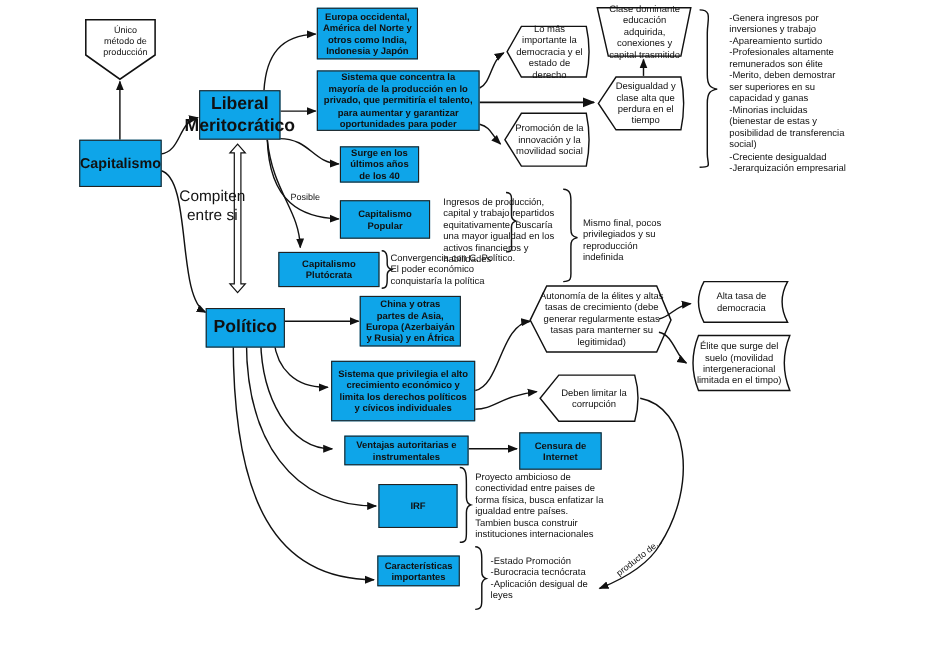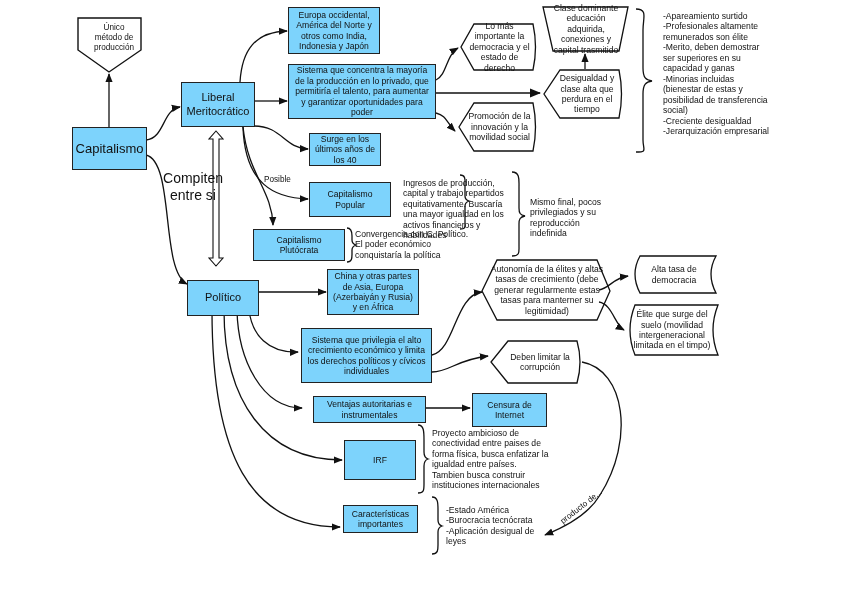--- a/index.html
+++ b/index.html
@@ -1,22 +1,22 @@
 <!DOCTYPE html>
 <html><head>
 <meta charset="utf-8">
 <style>
   html, body { margin: 0; padding: 0; background: #ffffff; }
   body { width: 848px; height: 600px; overflow: hidden; position: relative; font-family: "Liberation Sans", sans-serif; color: #111; }
   #canvas { position: absolute; left: 0; top: 0; width: 848px; height: 600px; }
   .node { position: absolute; display: flex; align-items: center; justify-content: center; text-align: center; box-sizing: border-box; font-size: 8.6px; line-height: 1.22; padding: 2px 4px; }
-  .boxed { border: 1.4px solid #222; background: #7dd3fc; }
+  .boxed { border: 1.4px solid #222; background: #0ea5e9; font-weight: bold; }
   .lbl { position: absolute; font-size: 8.6px; line-height: 1.22; }
   .big { font-size: 13px; }
-  .mid { font-size: 11px; }
+  .mid { font-size: 16px; }
   svg text { font-family: "Liberation Sans", sans-serif; }
 </style>
 </head>
 <body>
 
 <svg id="canvas" viewBox="0 0 848 600" xmlns="http://www.w3.org/2000/svg">
   <defs>
     <marker id="arr" viewBox="0 0 10 10" refX="9" refY="5" markerWidth="7" markerHeight="7" orient="auto-start-reverse">
       <path d="M0,1 L10,5 L0,9 z" fill="#111"></path>
     </marker>
@@ -119,20 +119,21 @@
 <div class="node" style="left:462px;top:106px;width:75px;height:42px;">
   <span>Promoción de la innovación y la movilidad social</span>
 </div>
 <div class="node" style="left:552px;top:72px;width:70px;height:44px;">
   <span>Desigualdad y clase alta que perdura en el tiempo</span>
 </div>
 <div class="node" style="left:545px;top:8px;width:82px;height:42px;">
   <span>Clase dominante educación adquirida, conexiones y capital trasmitido</span>
 </div>
 <div class="lbl" style="left:663px;top:11px;width:110px;">
+  <div>-Genera ingresos por inversiones y trabajo</div>
   <div>-Apareamiento surtido</div>
   <div>-Profesionales altamente remunerados son élite</div>
   <div>-Merito, deben demostrar ser superiores en su capacidad y ganas</div>
   <div>-Minorias incluidas (bienestar de estas y posibilidad de transferencia social)</div>
   <div>-Creciente desigualdad</div>
   <div>-Jerarquización empresarial</div>
 </div>
 
 <div class="node boxed" style="left:309px;top:182px;width:82px;height:35px;">
   <span>Capitalismo Popular</span>
@@ -172,16 +173,16 @@
   <span>Censura de Internet</span>
 </div>
 <div class="node boxed" style="left:344px;top:440px;width:72px;height:40px;">
   <span>IRF</span>
 </div>
 <div class="lbl" style="left:432px;top:428px;width:118px;">Proyecto ambicioso de conectividad entre paises de forma física, busca enfatizar la igualdad entre países. Tambien busca construir instituciones internacionales</div>
 <div class="node boxed" style="left:343px;top:505px;width:75px;height:28px;justify-content:center;">
   <span>Características importantes</span>
 </div>
 <div class="lbl" style="left:446px;top:505px;width:110px;">
-  <div>-Estado América</div>
+  <div>-Estado Promoción</div>
   <div>-Burocracia tecnócrata</div>
   <div>-Aplicación desigual de leyes</div>
 </div>
 
 </body></html>

